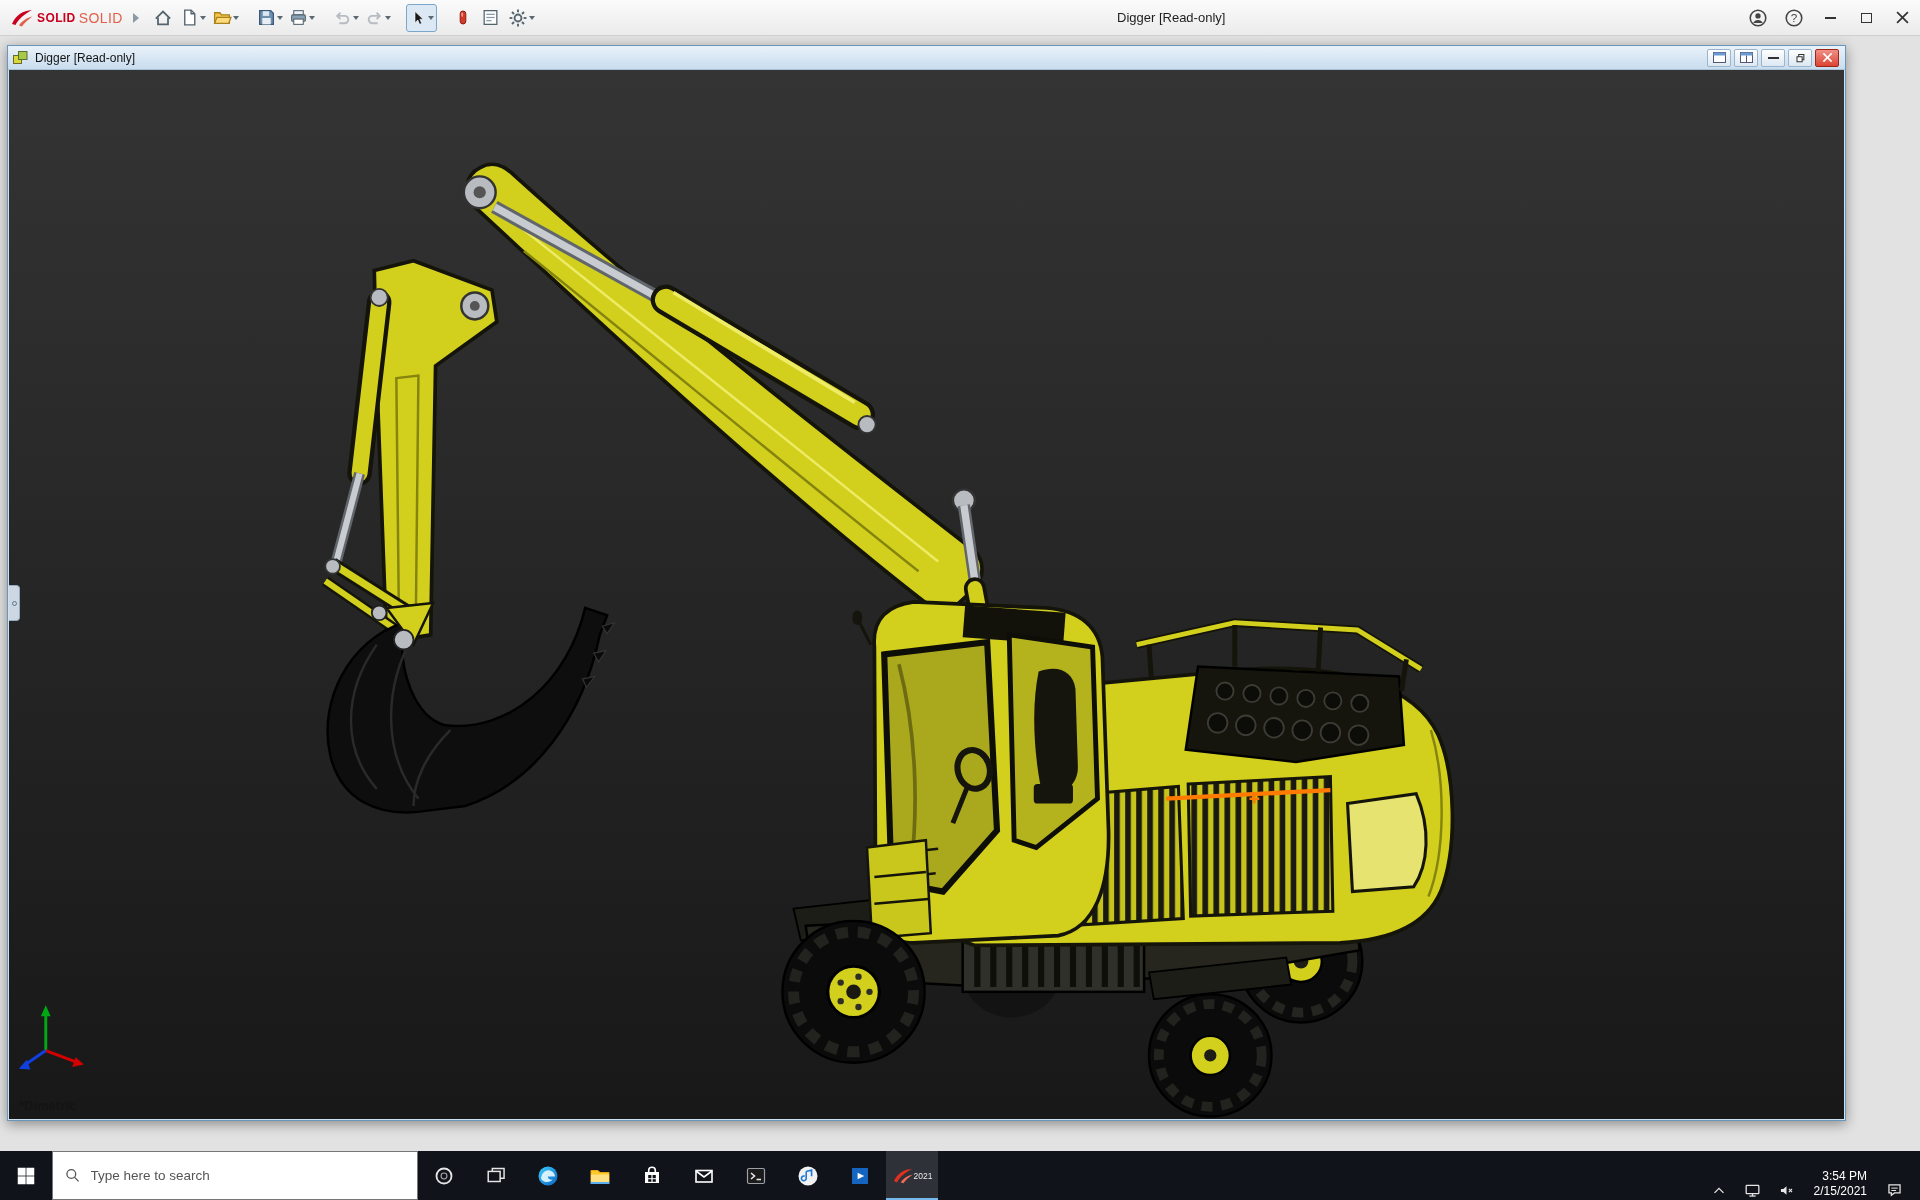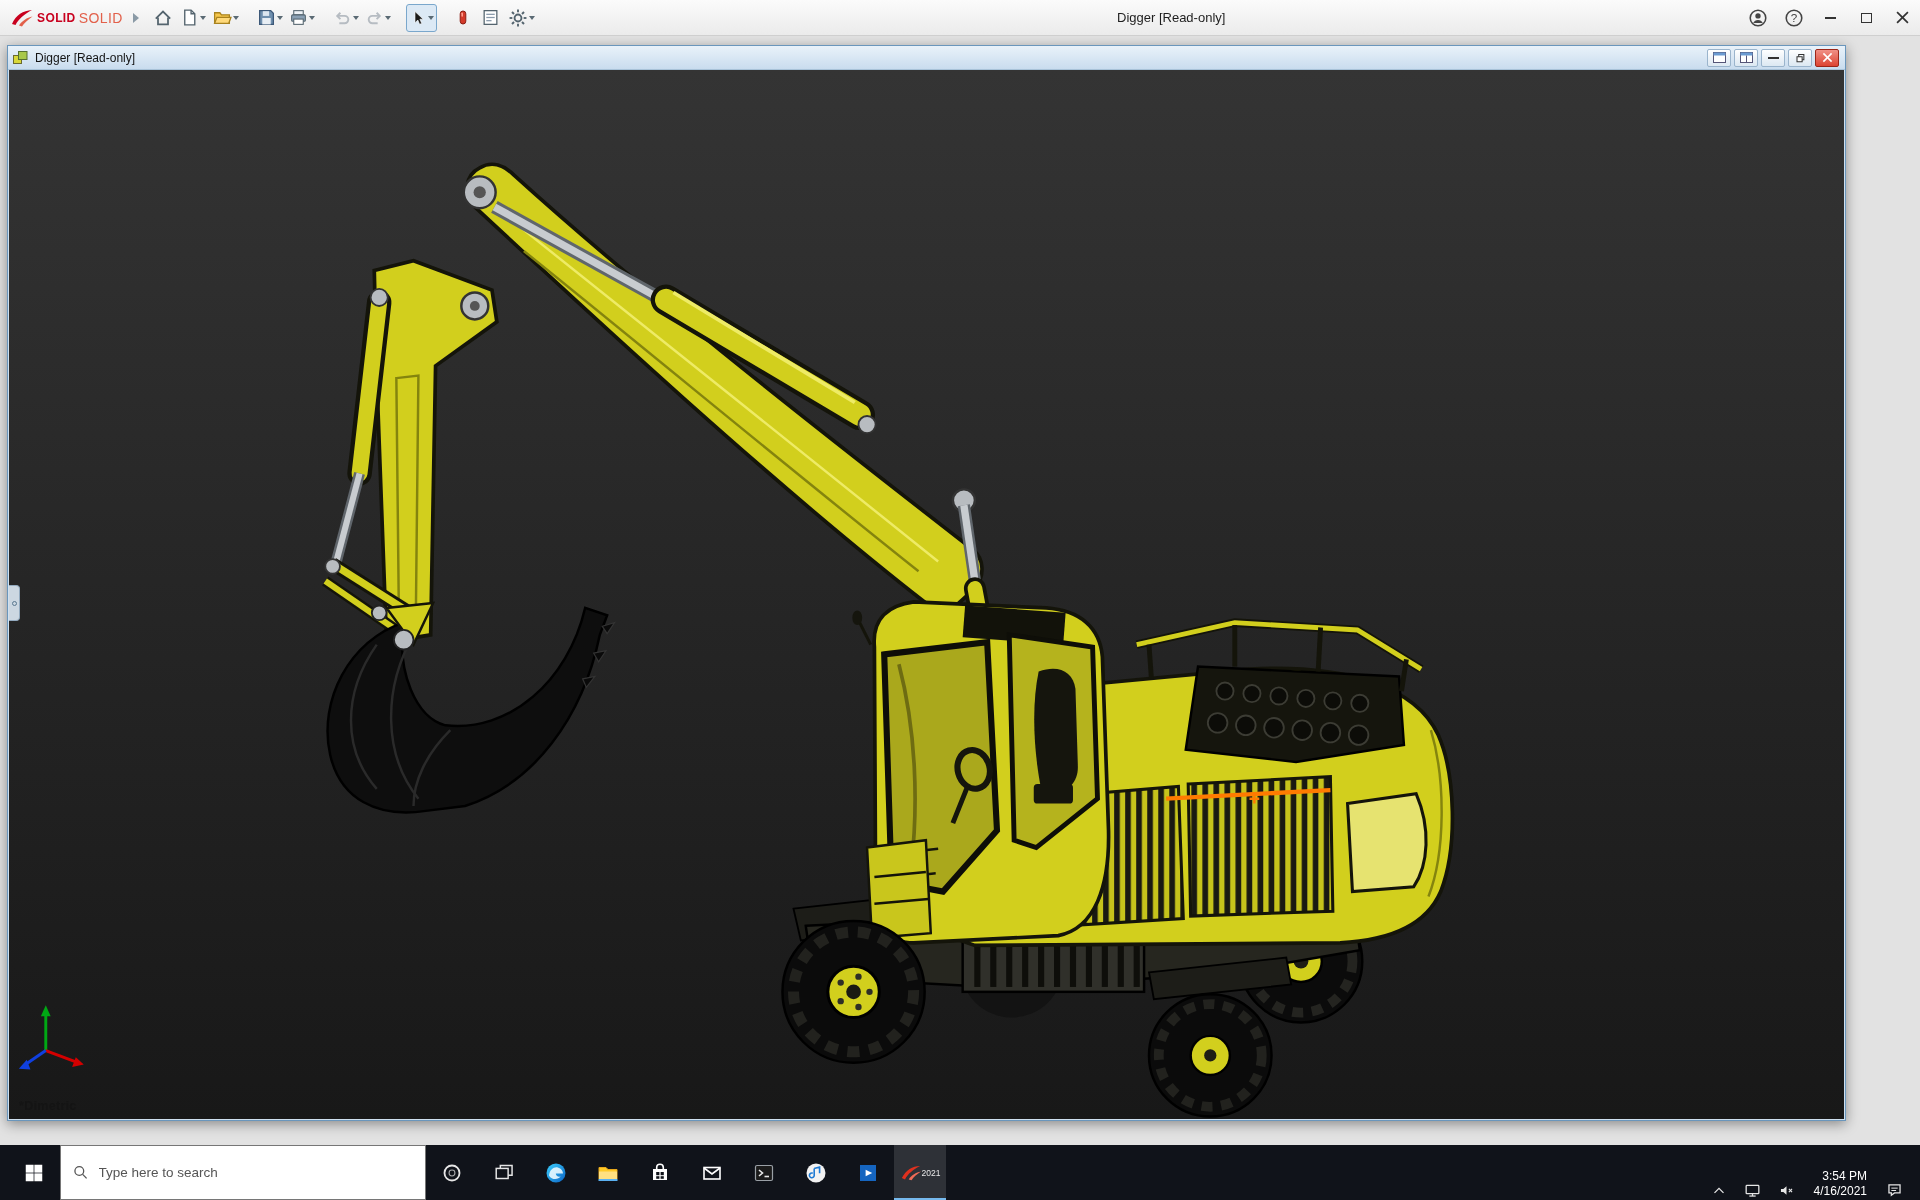--- a/index.html
+++ b/index.html
@@ -31,21 +31,21 @@
   .doc-controls{margin-left:auto;display:flex;align-items:center;gap:3px;padding-right:2px;}
   .doc-btn{width:24px;height:18px;display:flex;align-items:center;justify-content:center;background:linear-gradient(#ffffff,#dce8f2);border:1px solid #9ab4cc;border-radius:2px;}
   .doc-btn.close{background:linear-gradient(#f09086,#dd4432);border-color:#9c2618;}
   .viewport{position:absolute;left:1px;right:1px;top:24px;bottom:1px;background:linear-gradient(180deg,#343434 0%,#272727 45%,#181818 100%);overflow:hidden;}
   .model-svg{position:absolute;inset:0;width:100%;height:100%;}
   .view-label{position:absolute;left:10px;bottom:6px;font-size:12.5px;font-weight:bold;color:#141414;letter-spacing:.3px;}
   .fm-tab{position:absolute;left:0;top:515px;width:11px;height:36px;background:#ccd7e1;border:1px solid #93aabf;border-left:none;border-radius:0 4px 4px 0;display:flex;align-items:center;justify-content:center;}
   .fm-dot{width:5px;height:5px;border:1px solid #5a7890;border-radius:50%;}
 
   
-  .taskbar{position:absolute;left:0;right:0;bottom:0;height:55px;background:#10131a;display:flex;align-items:stretch;z-index:40;padding-left:8px;}
+  .taskbar{position:absolute;left:0;right:0;bottom:0;height:49px;background:#10131a;display:flex;align-items:stretch;z-index:40;}
   .tb-btn{width:52px;display:flex;align-items:center;justify-content:center;flex:none;}
   .tb-btn.active-app{background:rgba(255,255,255,.13);box-shadow:inset 0 -2px 0 #76b9ed;}
   .search{width:366px;background:#ffffff;border:1px solid #767676;display:flex;align-items:center;gap:9px;padding:0 11px;flex:none;}
   .search input{border:none;outline:none;background:transparent;font-size:13.5px;color:#333;width:100%;font-family:"Liberation Sans",sans-serif;}
   .search input::placeholder{color:#555;opacity:1;}
   .sw-btn{gap:0;}
   .sw-badge{color:#e8e8e8;font-size:8.5px;line-height:1;margin-top:1px;}
   .tray{margin-left:auto;display:flex;align-items:flex-end;}
   .tray-btn{width:34px;display:flex;align-items:center;justify-content:center;}
   .clock{display:flex;flex-direction:column;justify-content:center;align-items:flex-end;color:#fff;font-size:12px;line-height:1.3;padding:0 10px;}
@@ -539,21 +539,21 @@
       </div>
       <div class="tray-btn">
         <svg width="19" height="19" viewBox="0 0 24 24">
             <path d="M5 10 V14 H8 L12 17.5 V6.5 L8 10 Z" fill="#e6e6e6"></path>
             <line x1="15" y1="10" x2="19" y2="14" stroke="#e6e6e6" stroke-width="1.5"></line>
             <line x1="19" y1="10" x2="15" y2="14" stroke="#e6e6e6" stroke-width="1.5"></line>
           </svg>
       </div>
       <div class="clock">
         <span>3:54 PM</span>
-        <span>4/16/2021</span>
+        <span>2/15/2021</span>
       </div>
       <div class="tray-btn">
         <svg width="19" height="19" viewBox="0 0 24 24">
             <path d="M5 5 H19 V15 H12 L8 18 V15 H5 Z" fill="none" stroke="#e6e6e6" stroke-width="1.6"></path>
             <line x1="8" y1="9" x2="16" y2="9" stroke="#e6e6e6" stroke-width="1.3"></line>
             <line x1="8" y1="12" x2="14" y2="12" stroke="#e6e6e6" stroke-width="1.3"></line>
           </svg>
       </div>
       <div class="show-desktop"></div>
     </div>

